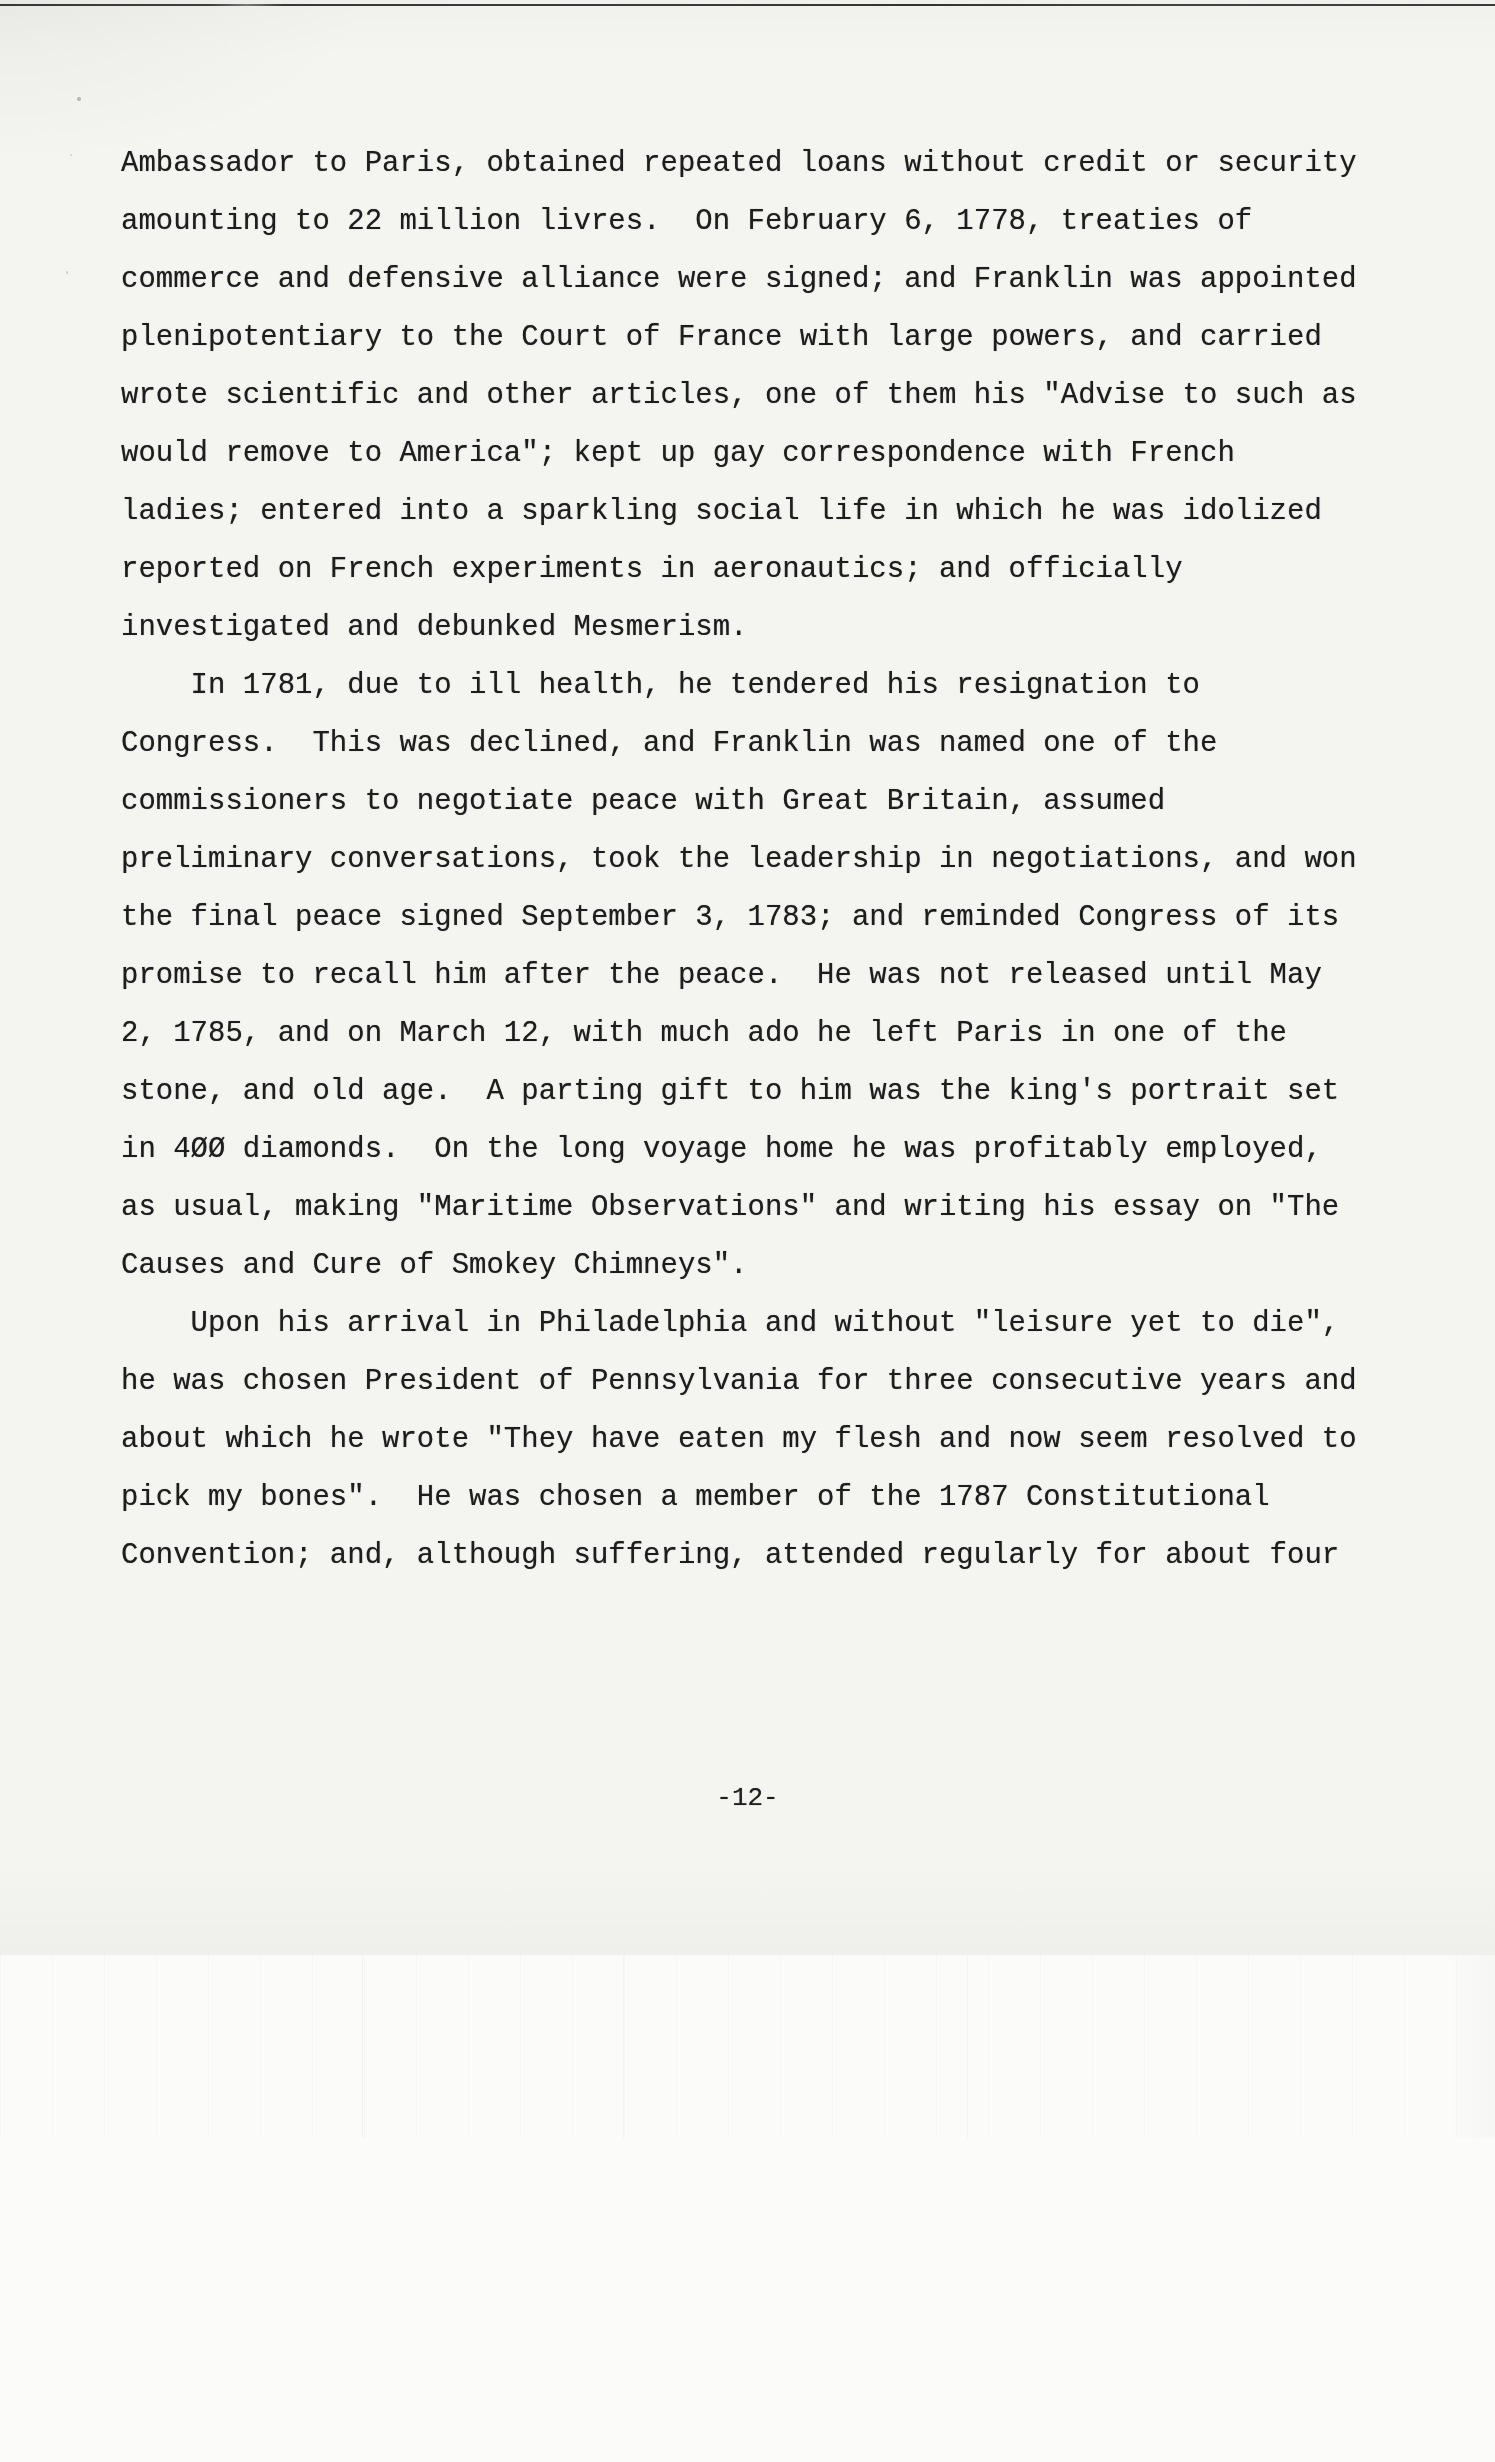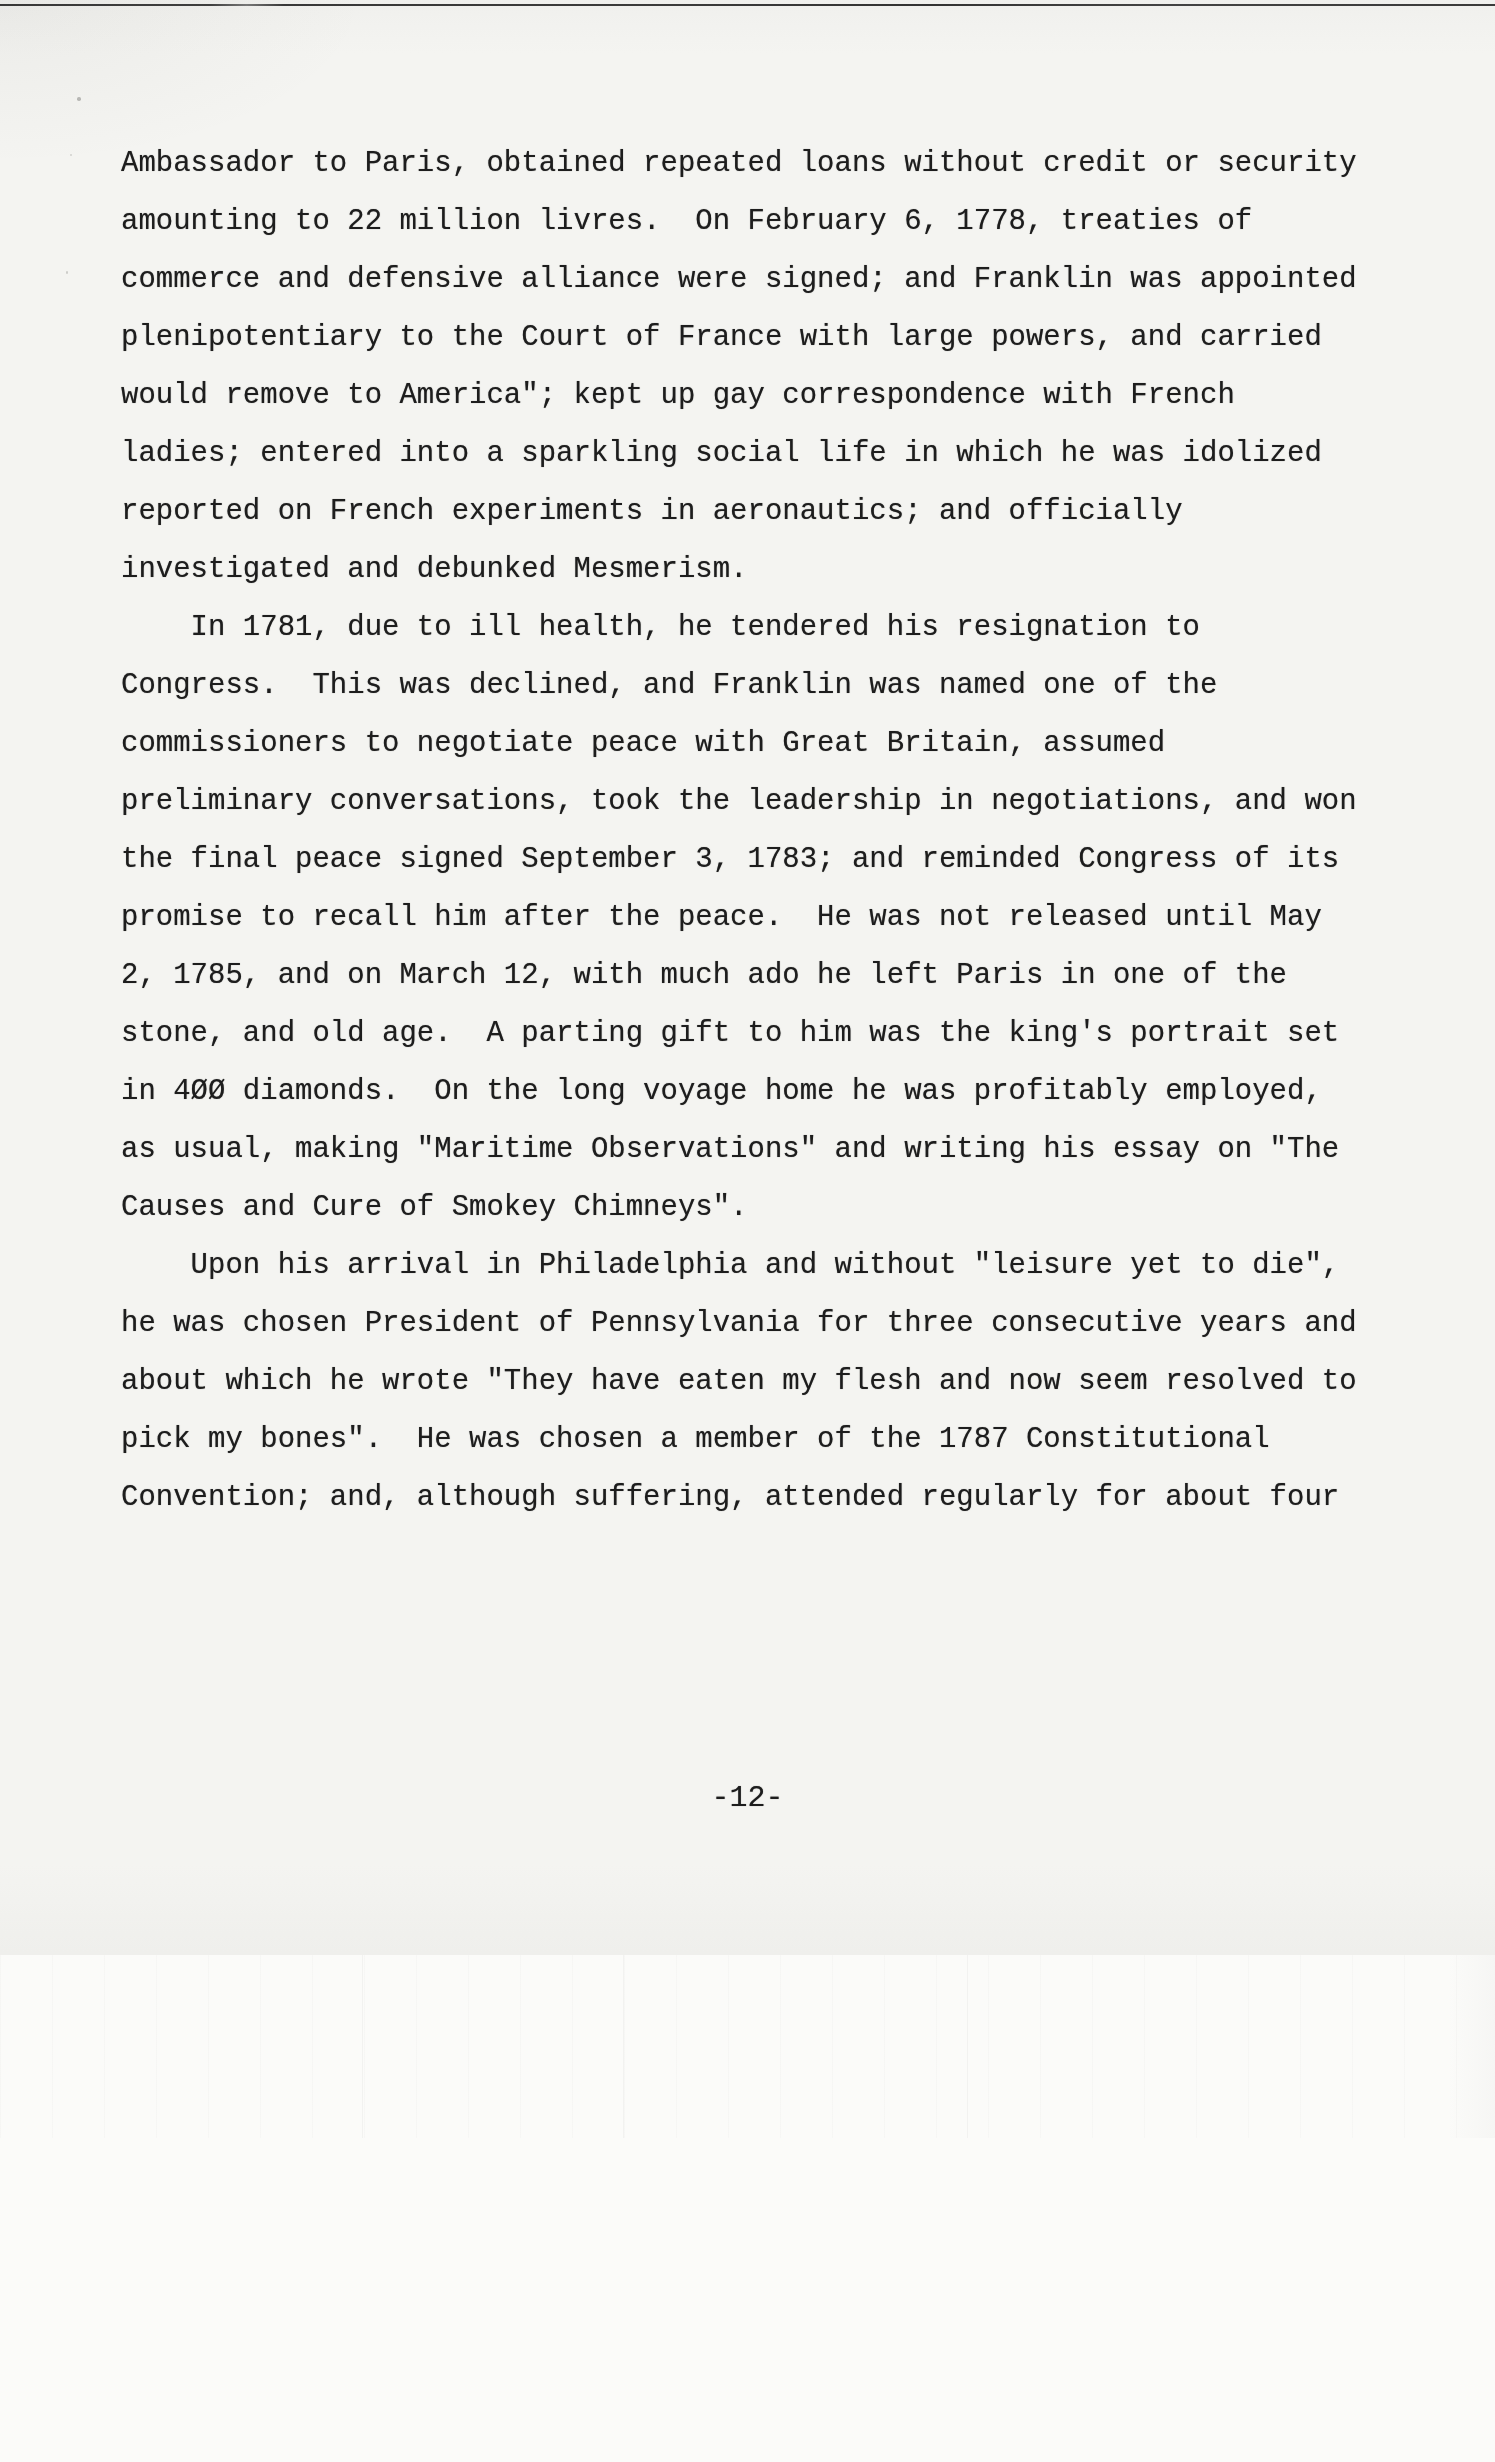--- a/index.html
+++ b/index.html
@@ -80,21 +80,21 @@
     text-shadow: 0 0 0.9px rgba(25,25,25,0.55);
   }
   .tline {
     white-space: pre;
   }
   .page-number-line {
     position: absolute;
     left: 0; top: 1769px;
     width: 1495px;
     text-align: center;
-    font-size: 30px;
+    font-size: 26px;
     line-height: 58px;
     color: #1d1d1d;
     text-shadow: 0 0 0.9px rgba(25,25,25,0.55);
     white-space: pre;
   }
 </style>
 </head>
 <body>
 
 <div class="scan-canvas">
@@ -108,20 +108,21 @@
 
   <div class="speck speck-1"></div>
   <div class="speck speck-2"></div>
   <div class="speck speck-3"></div>
 
   <div class="text-block">
     <div class="tline">Ambassador to Paris, obtained repeated loans without credit or security</div>
     <div class="tline">amounting to 22 million livres.  On February 6, 1778, treaties of</div>
     <div class="tline">commerce and defensive alliance were signed; and Franklin was appointed</div>
     <div class="tline">plenipotentiary to the Court of France with large powers, and carried</div>
+    <div class="tline">wrote scientific and other articles, one of them his "Advise to such as</div>
     <div class="tline">would remove to America"; kept up gay correspondence with French</div>
     <div class="tline">ladies; entered into a sparkling social life in which he was idolized</div>
     <div class="tline">reported on French experiments in aeronautics; and officially</div>
     <div class="tline">investigated and debunked Mesmerism.</div>
     <div class="tline">    In 1781, due to ill health, he tendered his resignation to</div>
     <div class="tline">Congress.  This was declined, and Franklin was named one of the</div>
     <div class="tline">commissioners to negotiate peace with Great Britain, assumed</div>
     <div class="tline">preliminary conversations, took the leadership in negotiations, and won</div>
     <div class="tline">the final peace signed September 3, 1783; and reminded Congress of its</div>
     <div class="tline">promise to recall him after the peace.  He was not released until May</div>

